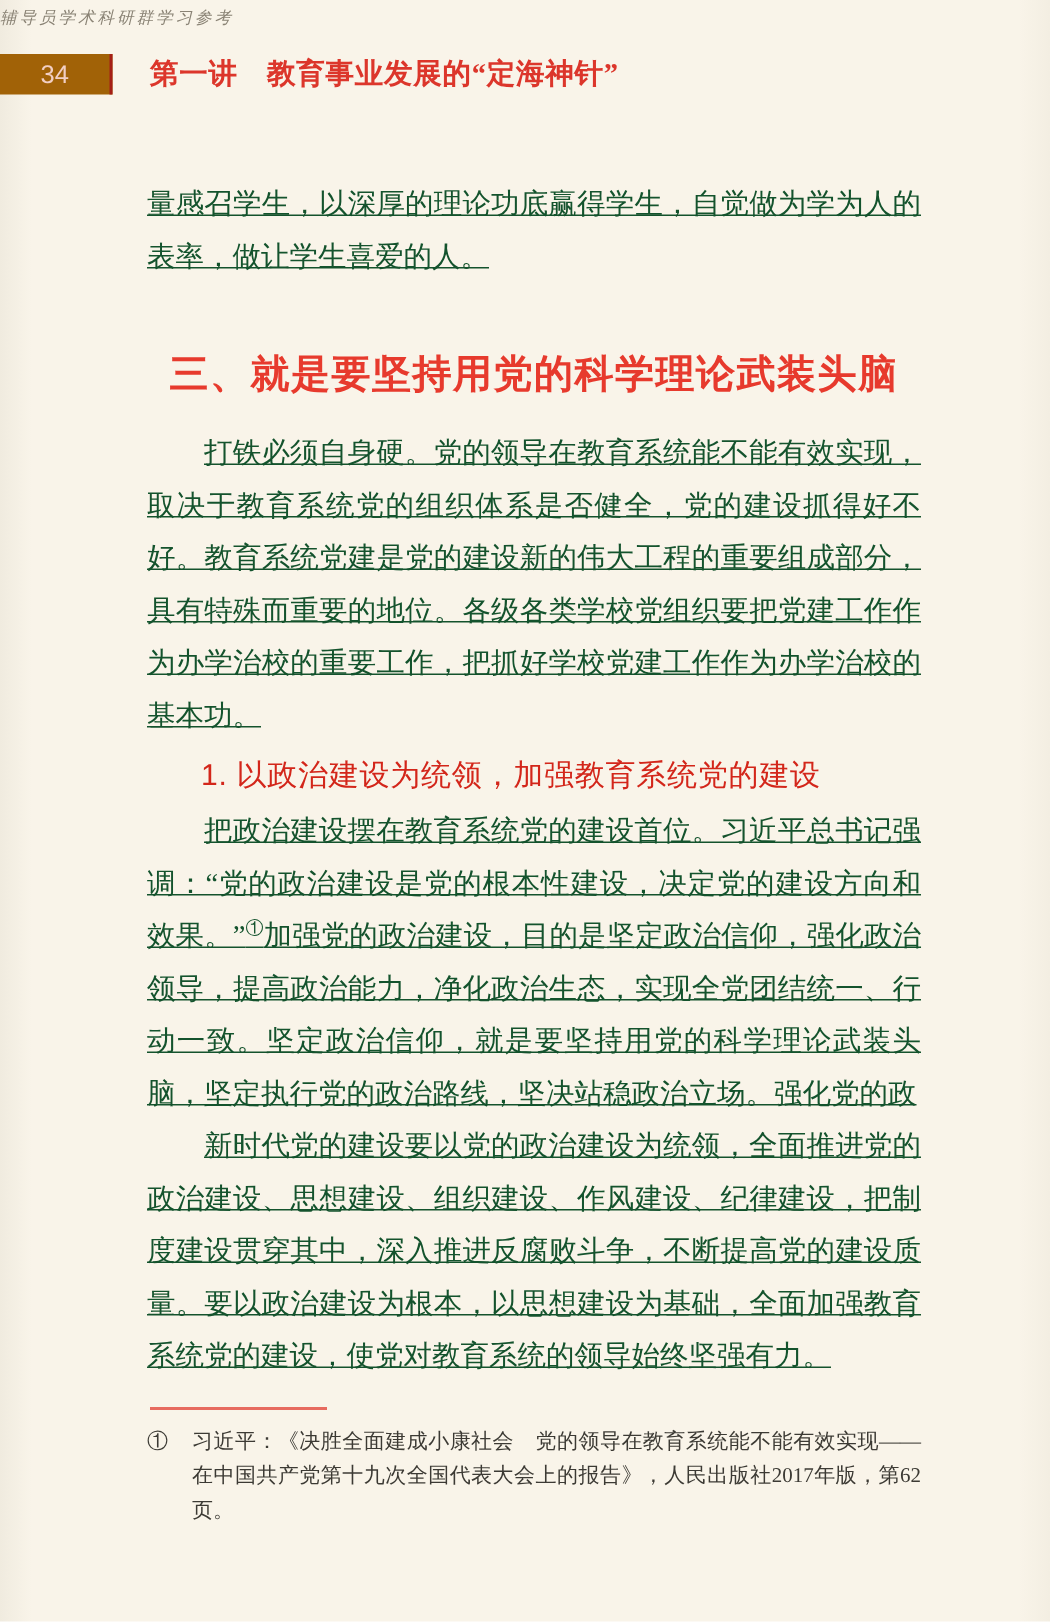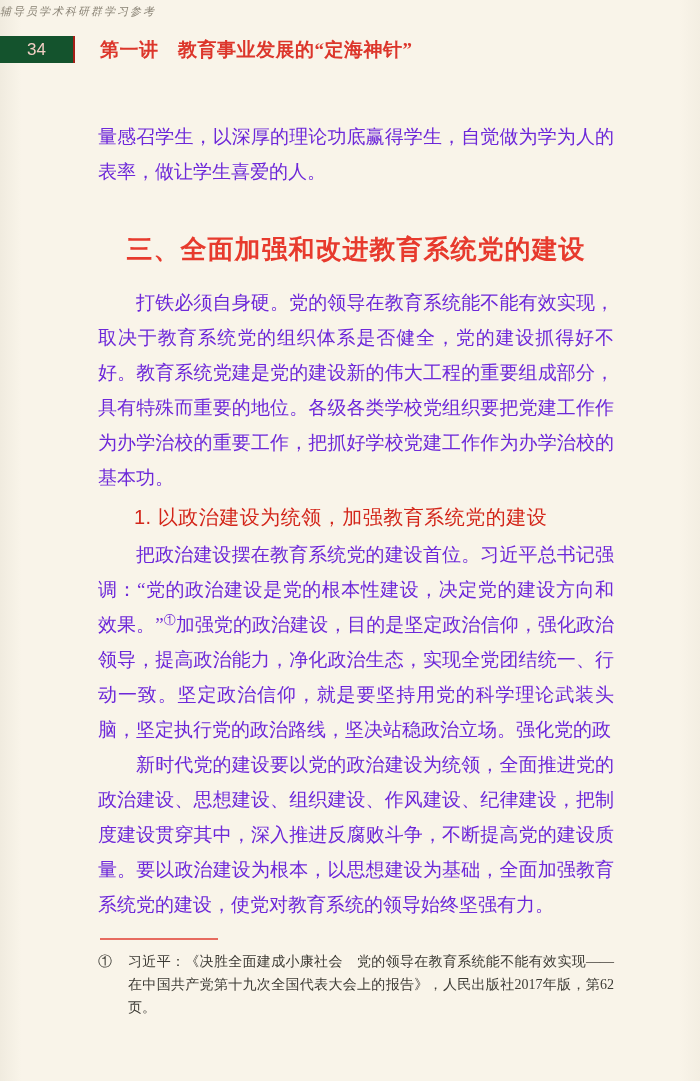--- a/index.html
+++ b/index.html
@@ -25,21 +25,21 @@
     color: #8a8375;
   }
 
   
   .page-number-badge {
     position: absolute;
     left: 0;
     top: 36px;
     width: 73px;
     height: 27px;
-    background: #14532d;
+    background: #a16207;
     border-right: 2px solid #a51e17;
     color: #f2cfc4;
     font-family: "Liberation Sans", sans-serif;
     font-size: 17px;
     line-height: 27px;
     text-align: center;
   }
 
   
   .chapter-header {
@@ -60,21 +60,22 @@
     left: 98px;
     top: 119px;
     width: 516px;
   }
 
   .body-para {
     margin: 0;
     font-size: 19px;
     line-height: 35px;
     text-align: justify;
-    color: #6d28d9;
+    color: #14532d;
+    text-decoration: underline;
   }
   .indent { text-indent: 38px; }
 
   .section-heading {
     margin: 40px 0 0 0;
     font-family: "Liberation Sans", sans-serif;
     font-weight: bold;
     font-size: 26px;
     line-height: 40px;
     text-align: center;
@@ -136,21 +137,21 @@
 <div class="running-head">辅导员学术科研群学习参考</div>
 
 <div class="page-number-badge">34</div>
 
 <div class="chapter-header">第一讲　教育事业发展的“定海神针”</div>
 
 <div class="content">
 
   <p class="body-para">量感召学生，以深厚的理论功底赢得学生，自觉做为学为人的表率，做让学生喜爱的人。</p>
 
-  <h2 class="section-heading">三、全面加强和改进教育系统党的建设</h2>
+  <h2 class="section-heading">三、就是要坚持用党的科学理论武装头脑</h2>
 
   <p class="body-para indent para-after-heading">打铁必须自身硬。党的领导在教育系统能不能有效实现，取决于教育系统党的组织体系是否健全，党的建设抓得好不好。教育系统党建是党的建设新的伟大工程的重要组成部分，具有特殊而重要的地位。各级各类学校党组织要把党建工作作为办学治校的重要工作，把抓好学校党建工作作为办学治校的基本功。</p>
 
   <h3 class="subsection-heading">1. 以政治建设为统领，加强教育系统党的建设</h3>
 
   <p class="body-para indent para-last"><span>把政治建设摆在教育系统党的建设首位。习近平总书记强调：“党的政治建设是党的根本性建设，决定党的建设方向和效果。”</span><span class="sup-ref">①</span><span>加强党的政治建设，目的是坚定政治信仰，强化政治领导，提高政治能力，净化政治生态，实现全党团结统一、行动一致。坚定政治信仰，就是要坚持用党的科学理论武装头脑，坚定执行党的政治路线，坚决站稳政治立场。强化党的政</span></p>
 
   <p class="body-para indent para-tight">新时代党的建设要以党的政治建设为统领，全面推进党的政治建设、思想建设、组织建设、作风建设、纪律建设，把制度建设贯穿其中，深入推进反腐败斗争，不断提高党的建设质量。要以政治建设为根本，以思想建设为基础，全面加强教育系统党的建设，使党对教育系统的领导始终坚强有力。</p>
 
   <div class="footnote-divider"></div>

